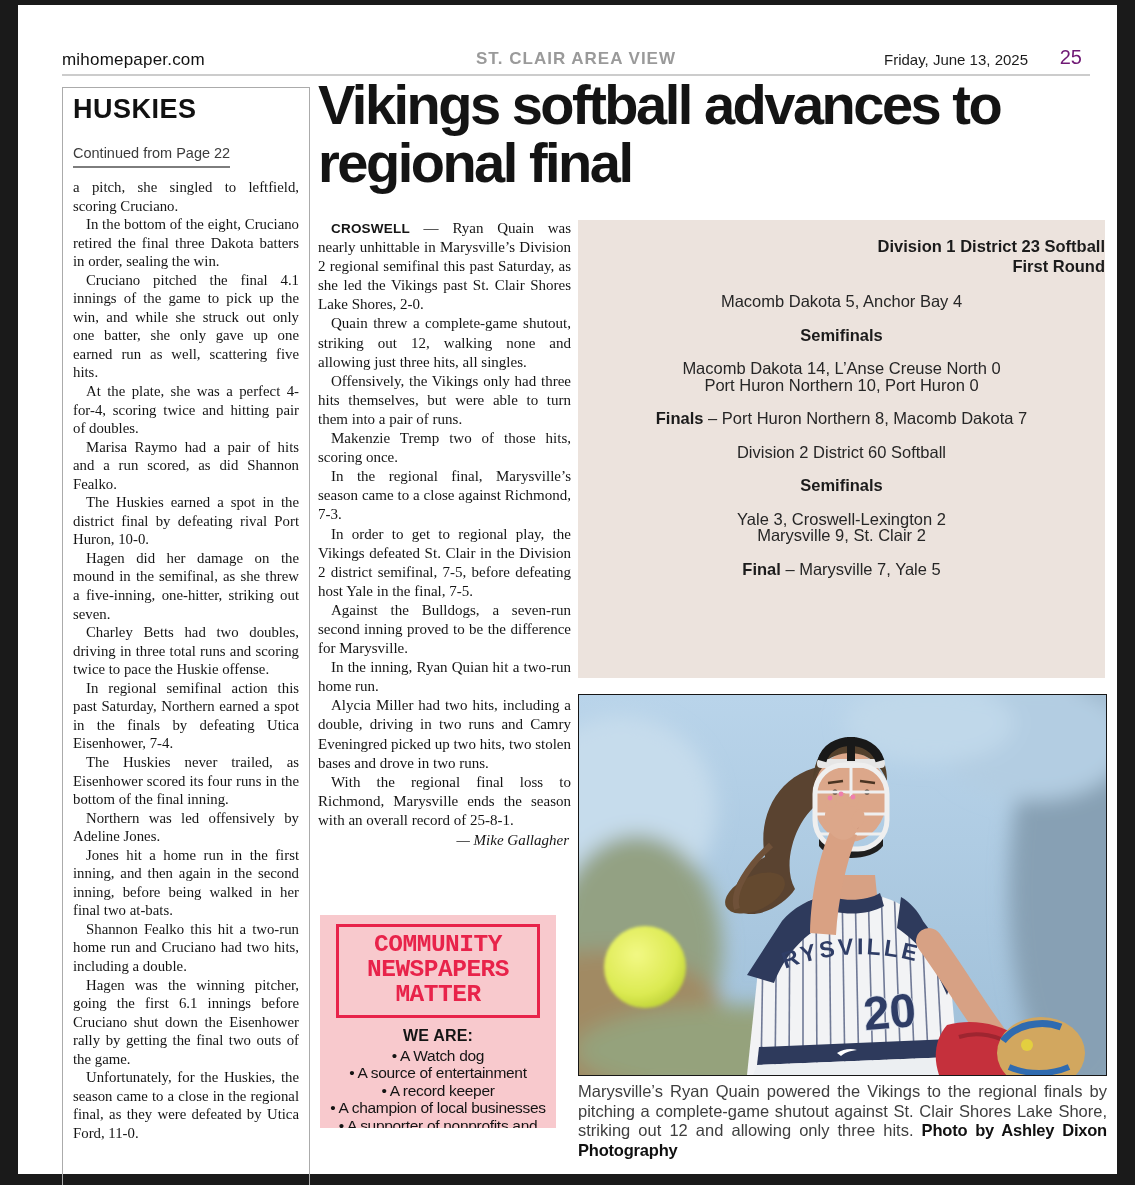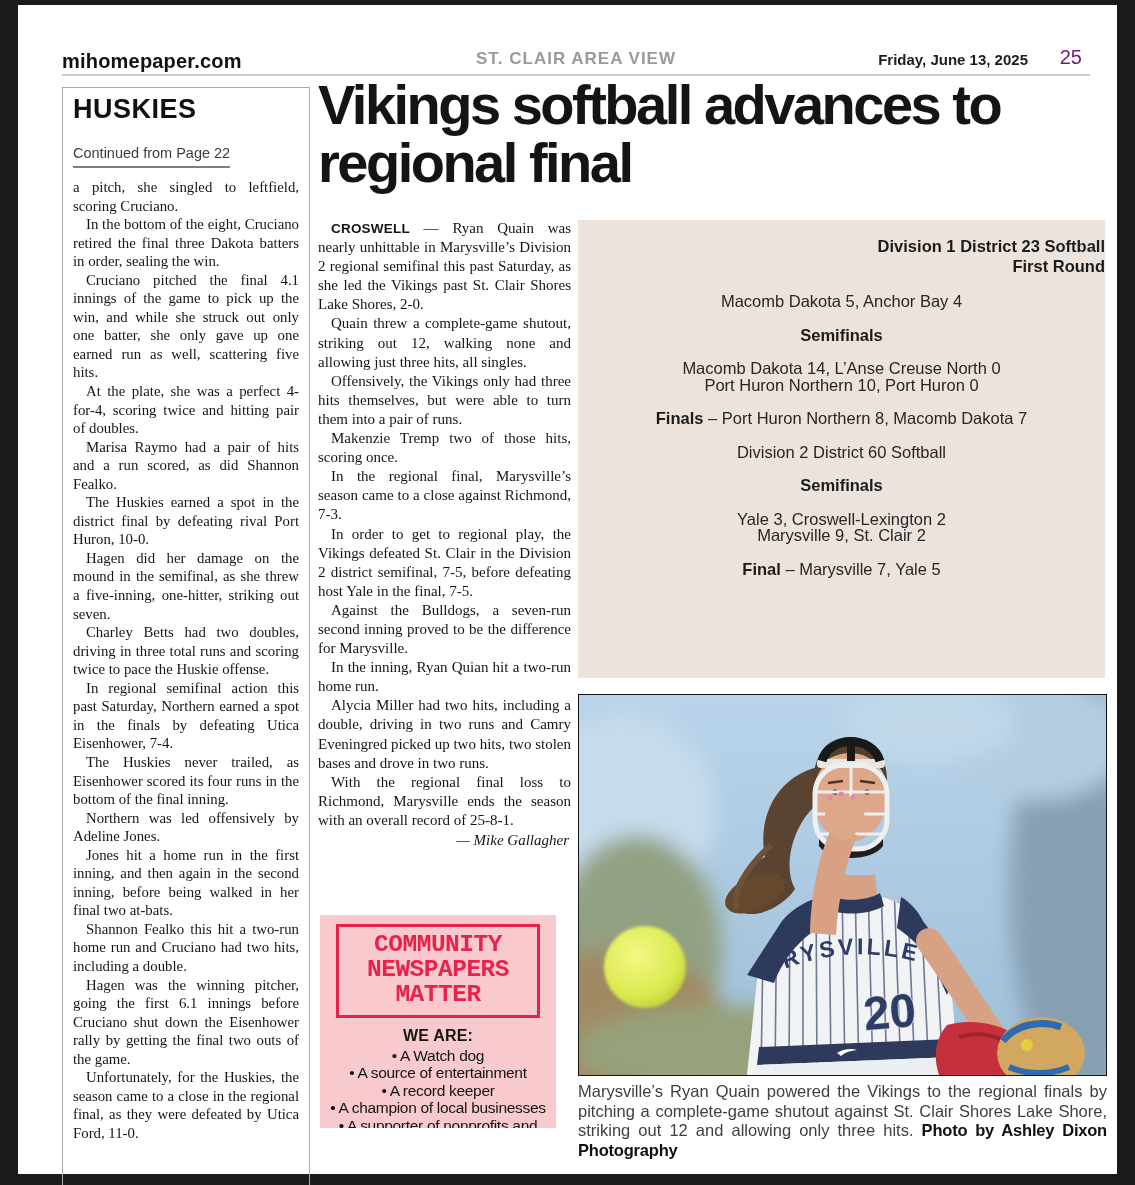--- a/index.html
+++ b/index.html
@@ -9,24 +9,24 @@
   }
   
   .bar{position:absolute;background:#1a1a1a;}
   .bar-left{left:0;top:0;width:18px;height:1185px;}
   .bar-right{left:1117px;top:0;width:18px;height:1185px;}
   .bar-top{left:0;top:0;width:1135px;height:5px;}
   .bar-bottom{left:0;top:1174px;width:1135px;height:11px;}
 
   
   .header{position:absolute;left:62px;top:42px;width:1028px;height:30px;}
-  .site{position:absolute;left:0;top:8px;font-size:20px;font-weight:bold;letter-spacing:.2px;}
+  .site{position:absolute;left:0;top:8px;font-size:17px;font-weight:normal;letter-spacing:.2px;}
   .masthead{position:absolute;left:50%;transform:translateX(-50%);top:7px;
     font-size:17px;font-weight:bold;color:#9a9a9a;letter-spacing:1px;}
-  .dateline-top{position:absolute;right:62px;top:9px;font-size:15px;color:#1c1c1c;font-weight:bold;}
+  .dateline-top{position:absolute;right:62px;top:9px;font-size:15px;color:#1c1c1c;}
   .pagenum{position:absolute;right:8px;top:4px;font-size:20px;color:#701a75;}
   .header-rule{position:absolute;left:62px;top:74px;width:1028px;height:2px;background:#cccccc;}
 
   
   .huskies{position:absolute;left:62px;top:87px;width:248px;height:1144px;
     border:1px solid #ababab;box-sizing:border-box;padding:8px 10px 0 10px;overflow:hidden;}
   .huskies-title{font-size:27px;font-weight:bold;letter-spacing:.5px;line-height:1;}
   .huskies-cont{display:inline-block;font-size:14.5px;color:#3c3c3c;margin-top:4px;
     padding-bottom:5px;border-bottom:2px solid #7d7d7d;}
   .serif-body{font-family:"Liberation Serif",serif;font-size:14.8px;line-height:18.55px;

